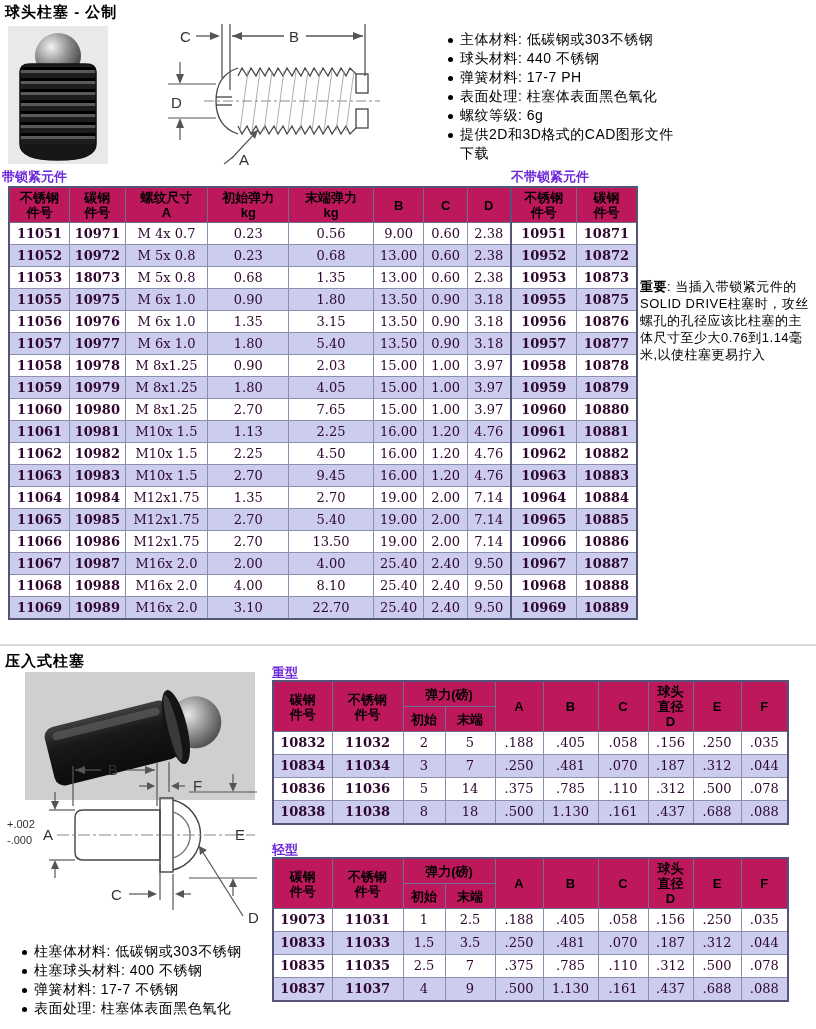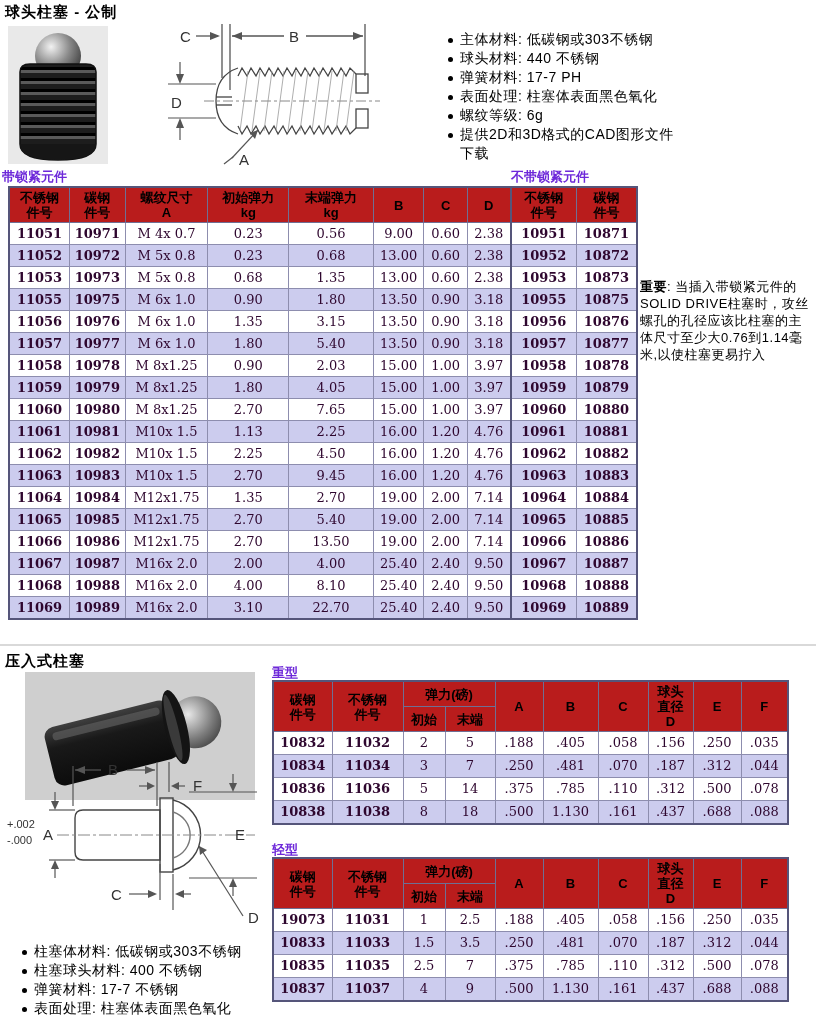--- a/index.html
+++ b/index.html
@@ -21,21 +21,21 @@
   ul.specs li::before {
     content:""; position:absolute; left:4px; top:8px; width:5px; height:5px;
     border-radius:50%; background:#000;
   }
 
   table.ptable {
     border-collapse:collapse; table-layout:fixed;
     border:2px solid #55557a; background:#fff;
   }
   table.ptable th {
-    background:#b91c1c; border:1px solid #6f6f94; color:#000;
+    background:#be185d; border:1px solid #6f6f94; color:#000;
     font-size:13px; font-weight:bold; line-height:15px; padding:2px 0;
     white-space:pre-line; text-align:center; vertical-align:middle;
   }
   table.ptable td {
     border:1px solid #8d8dae; color:#2e062e; font-size:13px;
     text-align:center; vertical-align:middle; white-space:pre;
     font-family:"DejaVu Serif","Liberation Serif",serif;
   }
   table.ptable td.b { font-weight:bold; }
   table.ptable tbody tr:nth-child(even) td { background:#ccccee; }
@@ -197,21 +197,21 @@
         <td>0.23</td>
         <td>0.68</td>
         <td>13.00</td>
         <td>0.60</td>
         <td>2.38</td>
         <td class="b">10952</td>
         <td class="b">10872</td>
       </tr>
       <tr>
         <td class="b">11053</td>
-        <td class="b">10973</td>
+        <td class="b">18073</td>
         <td>M 5x 0.8</td>
         <td>0.68</td>
         <td>1.35</td>
         <td>13.00</td>
         <td>0.60</td>
         <td>2.38</td>
         <td class="b">10953</td>
         <td class="b">10873</td>
       </tr>
       <tr>

